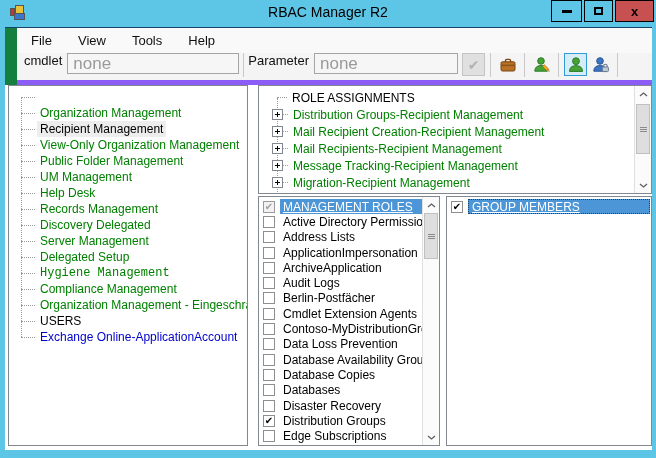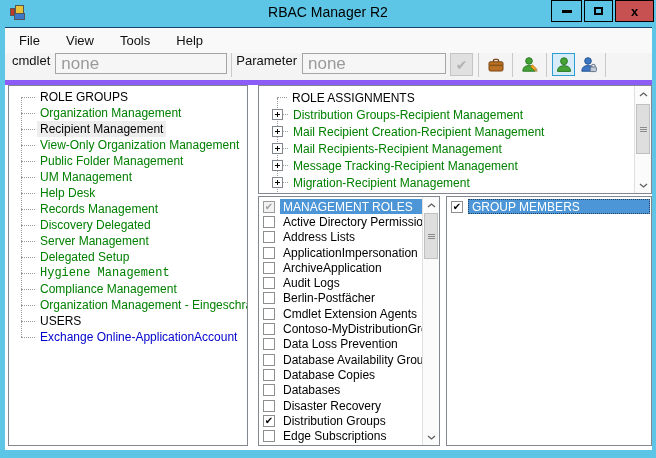--- a/index.html
+++ b/index.html
@@ -14,21 +14,21 @@
   .app-icon .sq.blue{left:4px;top:8px;width:11px;height:7px;background:#3c78c8;}
   .title-text{position:absolute;left:0;right:0;top:4px;text-align:center;font-size:14px;color:#000;}
   .win-controls{position:absolute;top:0;right:2px;display:flex;}
   .win-btn{height:22px;border:1px solid #000;background:#5dc6e6;display:flex;align-items:center;justify-content:center;margin-left:2px;}
   .win-btn.min{width:31px;}
   .win-btn.max{width:29px;}
   .win-btn.close{width:39px;background:#c75050;font-size:13px;font-weight:bold;color:#000;}
   .min-glyph{width:10px;height:3px;background:#000;}
   .max-glyph{width:9px;height:8px;border:2px solid #000;background:transparent;}
   
-  .client{position:absolute;left:5px;right:4px;top:27px;bottom:8px;background:#e5e5e5;border-top:1px solid #17446b;}
+  .client{position:absolute;left:5px;right:4px;top:27px;bottom:8px;background:#15803d;border-top:1px solid #17446b;padding-left:12px;}
   .menubar{height:25px;background:#f9f9f9;display:flex;align-items:center;padding-left:4px;font-size:13px;color:#101010;}
   .menu-item{padding:3px 10px;margin-right:6px;}
   .toolbar{height:32px;background:#f4f4f4;border-bottom:5px solid #8b5cf6;display:flex;align-items:flex-start;padding:0 7px;font-size:13px;color:#101010;}
   .tb-label{margin-right:5px;flex:none;}
   .tb-input{height:21px;border:1px solid #a5a5a5;background:#f6f6f6;color:#9a9a9a;font-size:17px;padding:0 5px;font-family:"Liberation Sans",sans-serif;}
   .tb-input.cmdlet{width:172px;}
   .tb-input.param{width:144px;}
   .tb-sep{width:1px;height:24px;background:#c9c9c9;margin:0 4px;flex:none;}
   .tb-btn{width:23px;height:23px;display:flex;align-items:center;justify-content:center;border:1px solid transparent;flex:none;margin:0 1px;}
   .tb-btn.disabled{background:#e0e0e0;border-color:#c4c4c4;color:#b2b2b2;font-size:14px;}
@@ -58,21 +58,21 @@
   #role-groups-panel .vline{left:12px;top:11px;height:240px;}
   #role-assignments-panel .vline{left:18px;top:12px;height:120px;}
   
   .cl-rows{position:absolute;left:0;top:0;padding-top:2px;}
   .cl-rows.with-sb{right:17px;}
   .cl-rows.full{right:1px;}
   .cl-row{display:flex;align-items:center;height:15.3px;padding-left:4px;white-space:nowrap;}
   .cb{width:12px;height:12px;border:1px solid #8e8e8e;background:#fff;flex:none;font-size:10px;line-height:10px;text-align:center;color:#000;}
   .cb.gray{border-color:#9a9a9a;background:#f2f2f2;color:#a0a0a0;}
   .cl-label{margin-left:5px;padding:0 3px;font-size:12px;height:15px;display:flex;align-items:center;flex:1;color:#000;}
-  .cl-label.sel{background:#4c96d7;color:#fff;}
+  .cl-label.sel{background:#4c96d7;color:#fff;text-decoration:underline;}
   .cl-label.focused{border:1px dotted #20405e;}
   
   .vscroll{position:absolute;top:0;right:0;bottom:0;width:17px;background:#fbfbfb;border-left:1px solid #e0e0e0;}
   .sb-btn{position:absolute;left:0;right:0;height:16px;display:flex;align-items:center;justify-content:center;background:#fbfbfb;}
   .sb-btn.up{top:0;}
   .sb-btn.down{bottom:0;}
   .sb-thumb{position:absolute;left:1px;right:1px;background:#dedede;border:1px solid #c0c0c0;display:flex;flex-direction:column;align-items:center;justify-content:center;}
   .grip i{display:block;width:7px;height:1px;background:#8a8a8a;margin:1px 0;}
 </style>
 </head>
@@ -156,21 +156,20 @@
       <span class="tb-sep"></span>
     </div>
 
     <div class="main">
 
       <div class="panel" id="role-groups-panel">
         <div class="vline"></div>
         <div class="tree-rows" id="role-groups-rows">
             <div class="tree-row">
               <span class="h-conn lt-conn"></span>
-              <span class="tree-label" style="color: rgb(0, 0, 0);">ROLE GROUPS</span>
             </div>
             <div class="tree-row">
               <span class="h-conn lt-conn"></span>
               <span class="tree-label" style="color: rgb(0, 128, 0);">Organization Management</span>
             </div>
             <div class="tree-row">
               <span class="h-conn lt-conn"></span>
               <span class="tree-label sel-gray" style="color: rgb(0, 0, 0);">Recipient Management</span>
             </div>
             <div class="tree-row">

